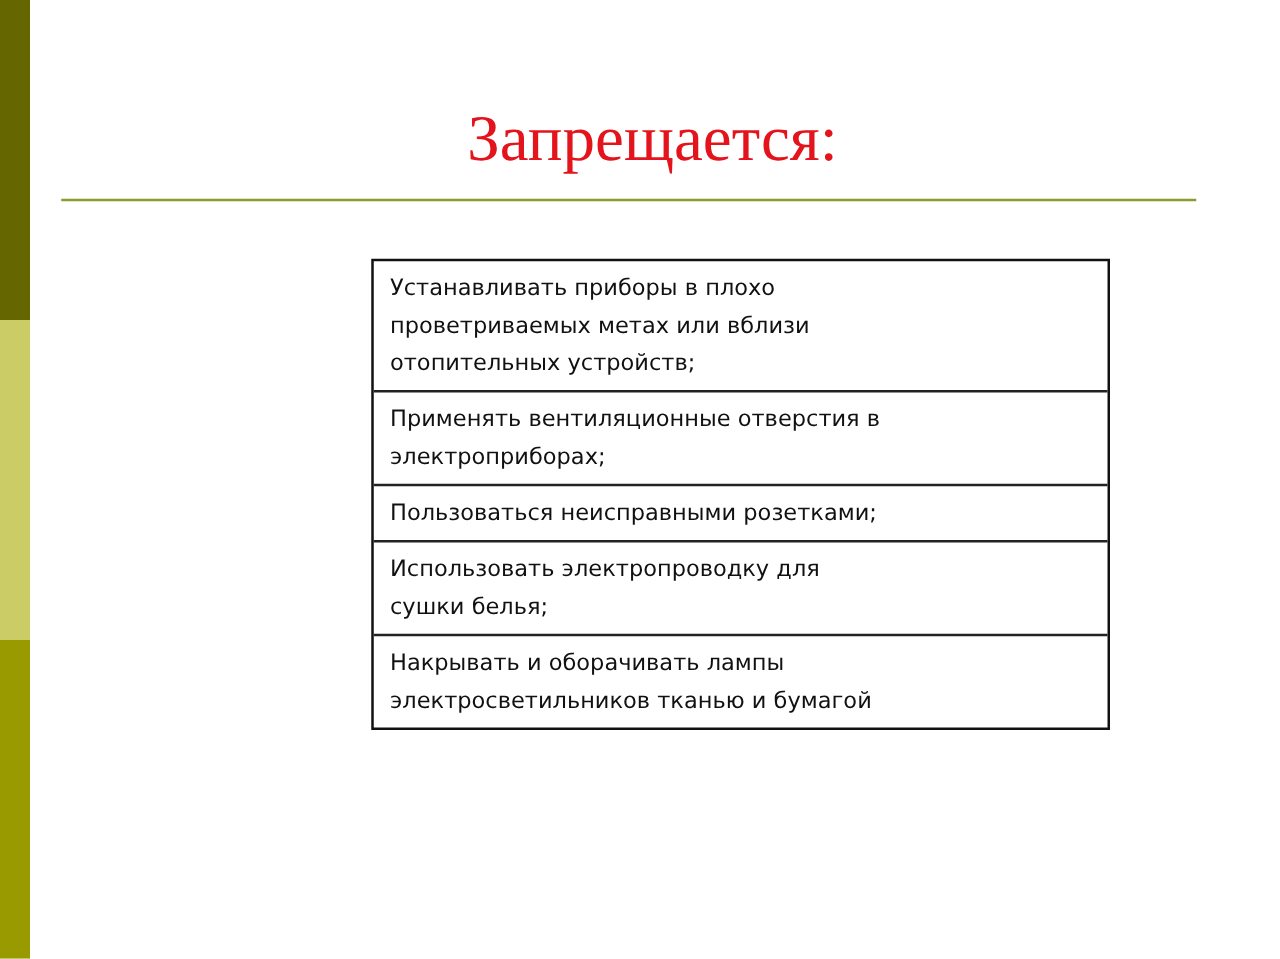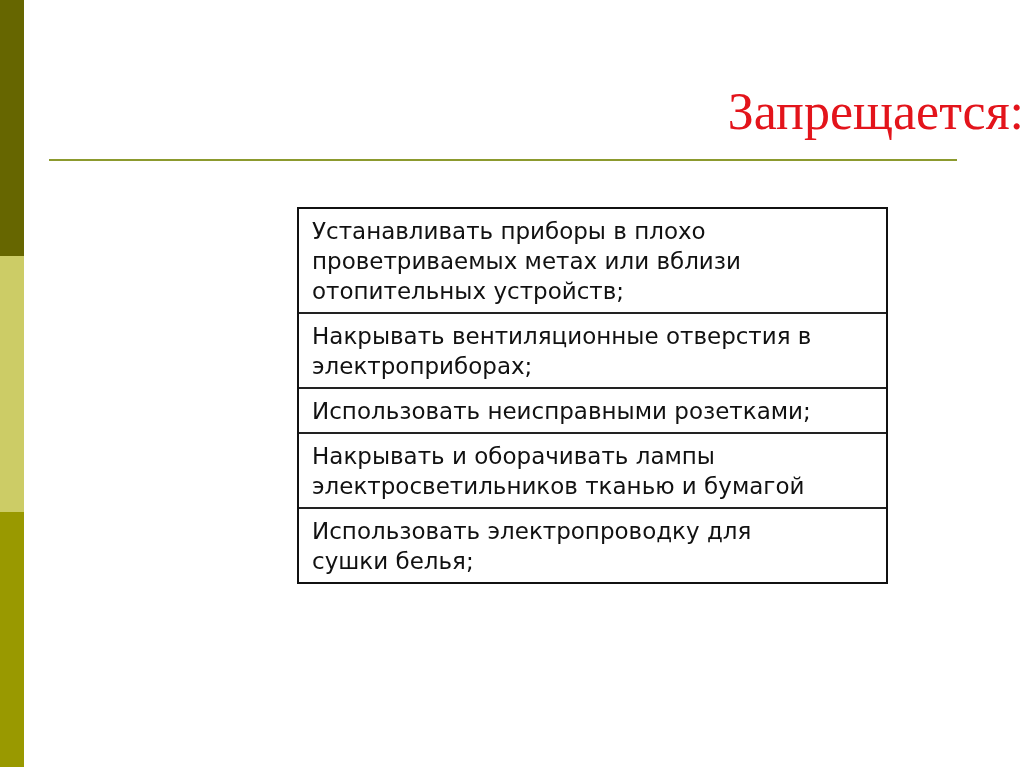--- a/index.html
+++ b/index.html
@@ -7,55 +7,55 @@
       width: 1024px; height: 767px; position: relative; overflow: hidden;
       background: #ffffff;
       font-family: "DejaVu Sans", sans-serif;
     }
     .stripe { position: absolute; left: 0; width: 24px; }
     .stripe-1 { top: 0; height: 256px; background: #666600; }
     .stripe-2 { top: 256px; height: 256px; background: #cccc66; }
     .stripe-3 { top: 512px; height: 255px; background: #999900; }
     .title {
       position: absolute; left: 0; right: 0; top: 80px;
-      text-align: right;
+      text-align: center;
       font-family: "Liberation Serif", "DejaVu Serif", serif;
       font-size: 52px; color: #e3141b; line-height: 64px;
       padding-left: 20px;
     }
     .divider {
       position: absolute; left: 49px; top: 159px; width: 908px; height: 2px;
       background: #8c9a2e;
     }
     .table {
       position: absolute; left: 297px; top: 207px; width: 587px;
       border: 2px solid #111111; box-sizing: content-box;
     }
     .row {
       border-top: 2px solid #222222;
       padding: 7px 12px 6px 13px;
-      font-size: 23px; line-height: 30px; color: #111111;
+      font-size: 18px; line-height: 30px; color: #111111;
       white-space: pre-wrap;
     }
     .row:first-child { border-top: none; }
   </style>
 </head>
 <body>
 
 <div class="stripe stripe-1"></div>
 <div class="stripe stripe-2"></div>
 <div class="stripe stripe-3"></div>
 
 <div class="title">Запрещается:</div>
 <div class="divider"></div>
 
 <div class="table">
   <div class="row">Устанавливать приборы в плохо
 проветриваемых метах или вблизи
 отопительных устройств;</div>
-  <div class="row">Накрывать вентиляционные отверстия в
+  <div class="row">Применять вентиляционные отверстия в
 электроприборах;</div>
-  <div class="row">Использовать неисправными розетками;</div>
+  <div class="row">Пользоваться неисправными розетками;</div>
+  <div class="row">Использовать электропроводку для
+сушки белья;</div>
   <div class="row">Накрывать и оборачивать лампы
 электросветильников тканью и бумагой</div>
-  <div class="row">Использовать электропроводку для
-сушки белья;</div>
 </div>
 
 </body></html>

